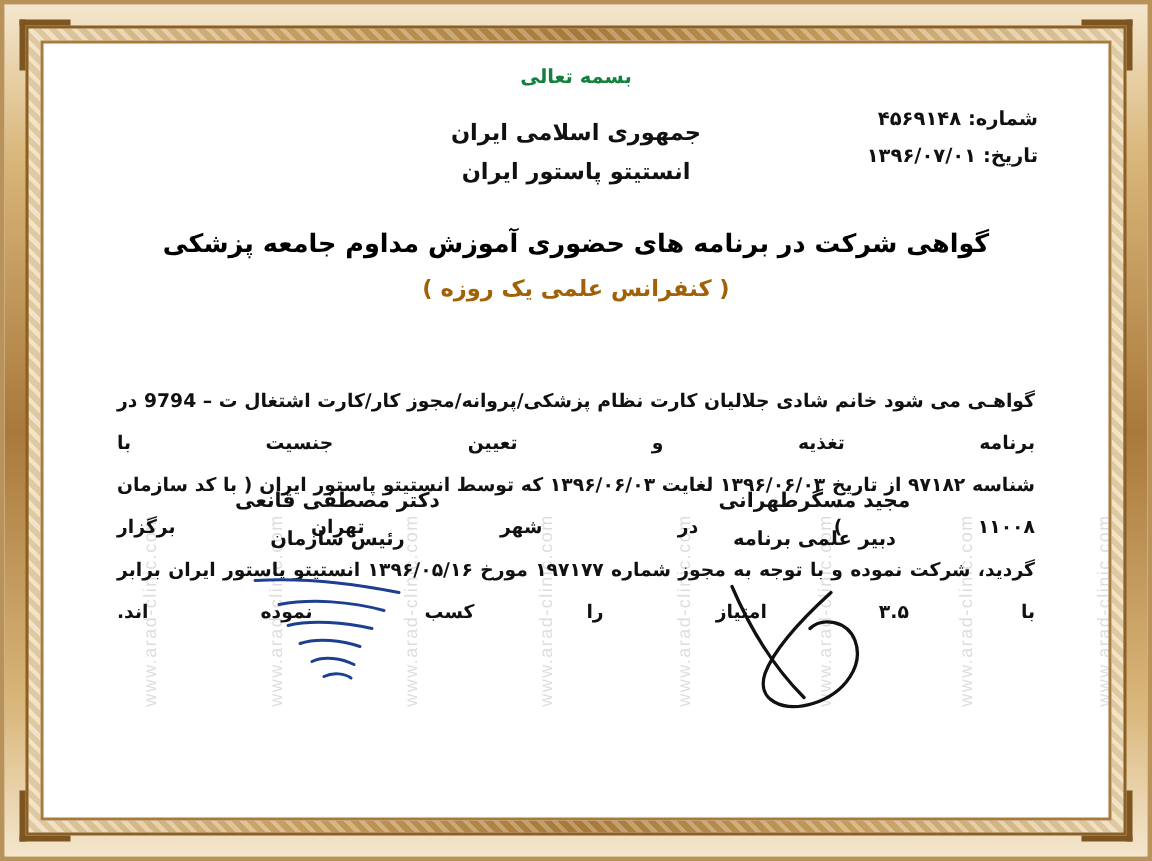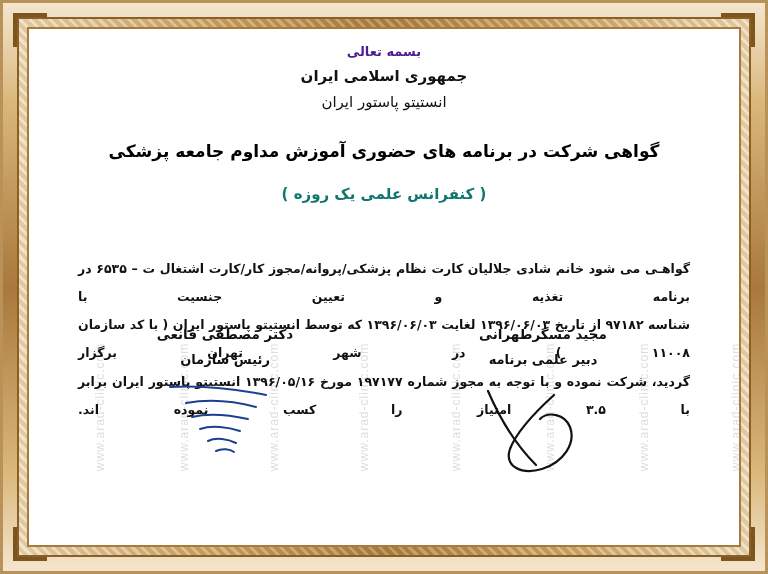--- a/index.html
+++ b/index.html
@@ -102,45 +102,45 @@
     padding: 12px 42px 0 42px;
     text-align: center;
     color: #1b1b1b;
   }
 
   .bismillah {
     font-size: 13px;
     font-weight: bold;
     letter-spacing: 3px;
     margin-top: 8px;
-    color: #4c1d95;
+    color: #15803d;
   }
   .org-line-1 {
     font-size: 15px;
     font-weight: bold;
-    margin-top: 8px;
+    margin-top: 20px;
     color: #111;
   }
   .org-line-2 {
     font-size: 15px;
-    font-weight: normal;
+    font-weight: bold;
     margin-top: 8px;
     color: #111;
   }
   .title-main {
     font-size: 17px;
     font-weight: bold;
     margin-top: 30px;
     color: #000;
   }
   .title-sub {
     font-size: 15px;
     font-weight: bold;
-    margin-top: 24px;
-    color: #0f766e;
+    margin-top: 10px;
+    color: #a16207;
   }
 
   
   .meta {
     position: absolute;
     top: 44px;
     right: 52px;
     text-align: right;
     font-size: 13px;
     font-weight: bold;
@@ -228,26 +228,30 @@
   <div class="watermark wm-v6">www.arad-clinic.com</div>
   <div class="watermark wm-v7">www.arad-clinic.com</div>
   <div class="watermark wm-v8">www.arad-clinic.com</div>
 
   <div class="content">
 
     <div class="bismillah">بسمه تعالی</div>
     <div class="org-line-1">جمهوری اسلامی ایران</div>
     <div class="org-line-2">انستیتو پاستور ایران</div>
 
+    <div class="meta">
+      <div>شماره: ۴۵۶۹۱۴۸</div>
+      <div>تاریخ: ۱۳۹۶/۰۷/۰۱</div>
+    </div>
 
     <div class="title-main">گواهی شرکت در برنامه های حضوری آموزش مداوم جامعه پزشکی</div>
     <div class="title-sub">( کنفرانس علمی یک روزه )</div>
 
     <div class="body-text">
-      <p class="ln">گواهـی می شود خانم شادی جلالیان کارت نظام پزشکی/پروانه/مجوز کار/کارت اشتغال ت – ۶۵۳۵ در برنامه تغذیه و تعیین جنسیت با</p>
+      <p class="ln">گواهـی می شود خانم شادی جلالیان کارت نظام پزشکی/پروانه/مجوز کار/کارت اشتغال ت – 9794 در برنامه تغذیه و تعیین جنسیت با</p>
       <p class="ln">شناسه ۹۷۱۸۲ از تاریخ ۱۳۹۶/۰۶/۰۳ لغایت ۱۳۹۶/۰۶/۰۳ که توسط انستیتو پاستور ایران ( با کد سازمان ۱۱۰۰۸ ) در شهر تهران برگزار</p>
       <p class="ln">گردید، شرکت نموده و با توجه به مجوز شماره ۱۹۷۱۷۷ مورخ ۱۳۹۶/۰۵/۱۶ انستیتو پاستور ایران برابر با ۳.۵ امتیاز را کسب نموده اند.</p>
     </div>
 
     <div class="signatures">
 
       <div class="sig left">
         <div class="sig-name">دکتر مصطفی قانعی</div>
         <div class="sig-role">رئیس سازمان</div>
         <div class="sig-mark">

